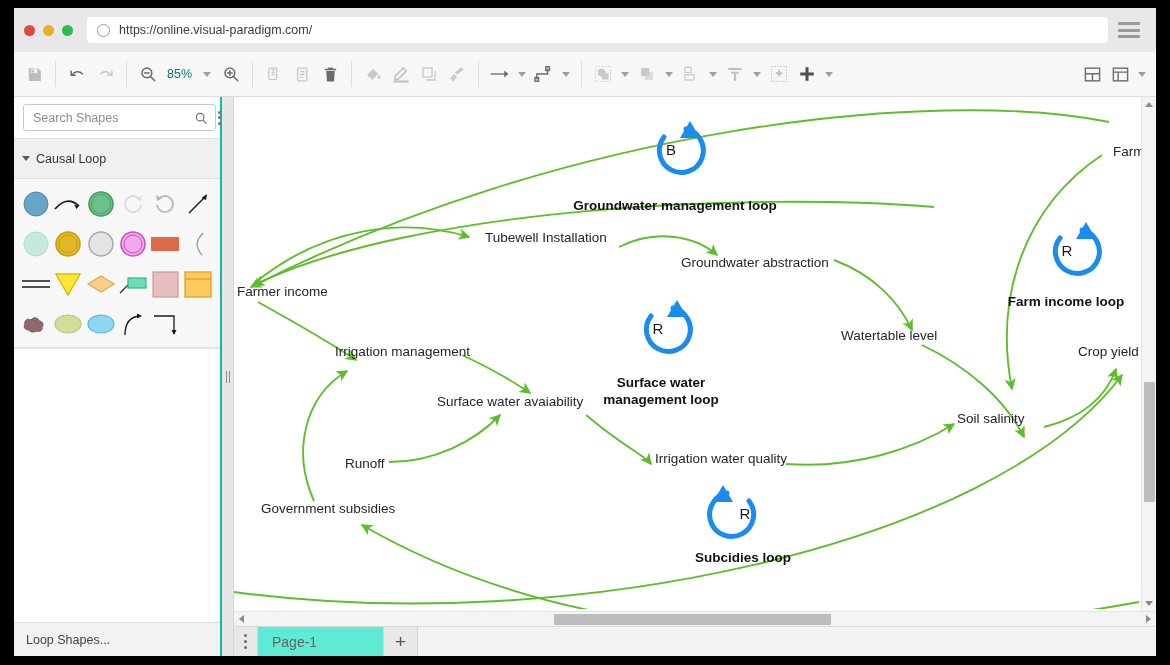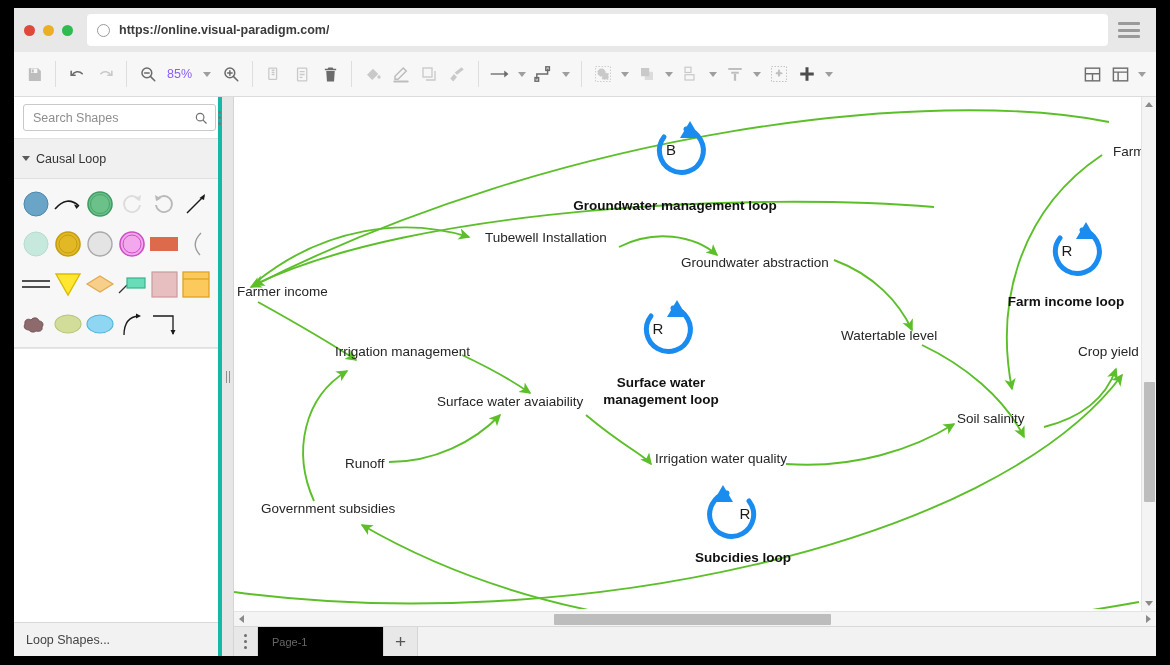--- a/index.html
+++ b/index.html
@@ -24,27 +24,26 @@
     display: flex; align-items: center;
     padding: 0 8px 0 10px;
     position: relative;
   }
   .dots { display: flex; gap: 8px; margin-right: 14px; }
   .dot { width: 11px; height: 11px; border-radius: 50%; }
   .dot.red { background: #e0483c; }
   .dot.yellow { background: #e9b122; }
   .dot.green { background: #2fbb4f; }
   .urlbar {
-    flex: 1; height: 32px;
+    flex: 1; height: 26px;
     background: #ffffff;
     border-radius: 4px;
     display: flex; align-items: center;
     padding: 0 10px;
     margin-right: 10px;
-    font-weight: bold;
   }
   .reload-icon {
     width: 13px; height: 13px;
     border: 1.6px solid #9a9a9a;
     border-radius: 50%;
     margin-right: 9px;
     flex-shrink: 0;
   }
   .url-text {
     font-size: 12.5px; color: #3c3c3c;
@@ -69,41 +68,41 @@
   .tb-group { display: flex; align-items: center; height: 30px; }
   .tb-sep { width: 1px; height: 26px; background: #dedede; margin: 0 7px; }
   .tb-btn {
     width: 28px; height: 28px;
     display: flex; align-items: center; justify-content: center;
     color: #6b6b6b;
   }
   .tb-btn.dim { color: #c9c9c9; }
   .tb-btn.mid { color: #bdbdbd; }
   .zoom-level {
-    font-size: 12.5px; color: #8b5cf6;
+    font-size: 12.5px; color: #0f766e;
     padding: 0 5px; min-width: 34px; text-align: center;
   }
   .caret {
     width: 0; height: 0;
     border-left: 4.5px solid transparent;
     border-right: 4.5px solid transparent;
     border-top: 5px solid #9e9e9e;
     margin: 0 6px;
   }
   .caret.sm { margin: 0 4px; }
   .tb-right { margin-left: auto; display: flex; align-items: center; }
 
   
   .body { flex: 1; display: flex; min-height: 0; }
 
   
   .leftpanel {
     width: 208px; min-width: 208px;
     background: #f7f7f7;
-    border-right: 4px solid #14b8a6;
+    border-right: 2px solid #14b8a6;
     display: flex; flex-direction: column;
   }
   .searchrow {
     display: flex; align-items: center;
     padding: 7px 4px 7px 9px;
     background: #ffffff;
     border-bottom: 1px solid #e2e2e2;
   }
   .searchbox {
     flex: 1; height: 27px;
@@ -248,22 +247,22 @@
     width: 24px;
     display: flex; flex-direction: column; align-items: center; justify-content: center;
     gap: 3px;
     background: #e8e8e8;
     border-right: 1px solid #d5d5d5;
   }
   .pb-kebab i { width: 3px; height: 3px; background: #6d6d6d; border-radius: 50%; display:block;}
   .pb-tab {
     display: flex; align-items: center;
     padding: 0 20px 0 14px;
-    font-size: 11px; color: #666;
-    background: #000000;
+    font-size: 14px; color: #666;
+    background: #5eead4;
     border-right: 1px solid #d5d5d5;
     min-width: 126px;
   }
   .pb-add {
     width: 34px;
     display: flex; align-items: center; justify-content: center;
     background: #e8e8e8;
     border-right: 1px solid #d5d5d5;
     color: #555; font-size: 19px; line-height: 1;
   }

